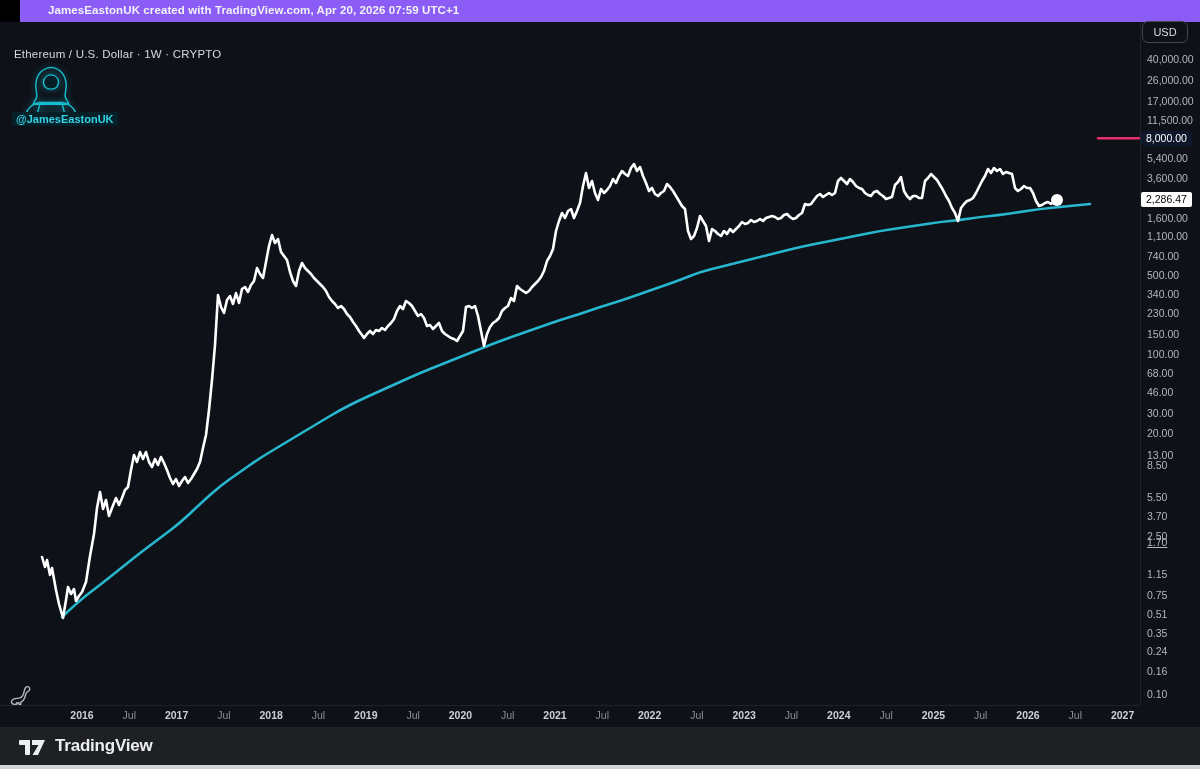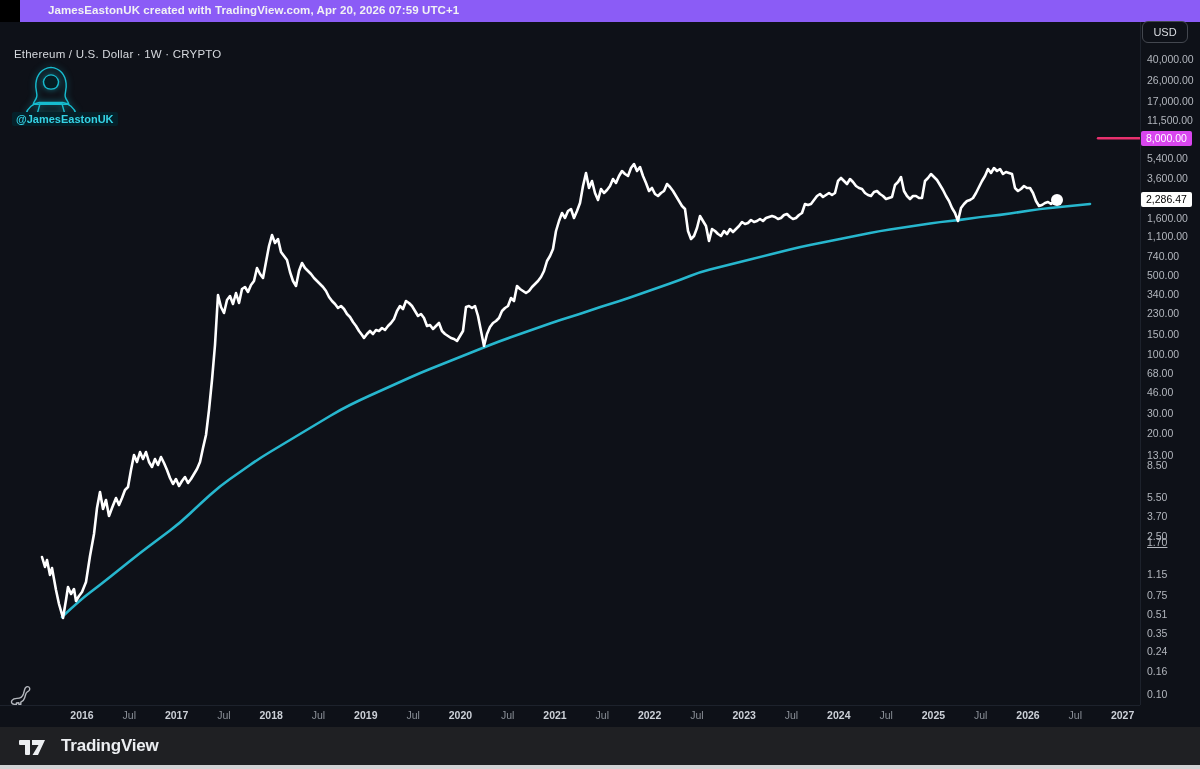--- a/index.html
+++ b/index.html
@@ -20,26 +20,26 @@
   #plot{position:absolute;left:0;top:0;width:1200px;height:769px;}
   
   #v-divider{position:absolute;left:1140px;top:22px;width:1px;height:683px;background:#1d222c;}
   #h-divider{position:absolute;left:0;top:705px;width:1140px;height:1px;background:#1d222c;}
   #price-scale{position:absolute;left:1140px;top:22px;width:60px;height:683px;cursor:ns-resize;}
   .ptick{position:absolute;left:7px;font-size:10.5px;color:#b2b6bd;white-space:nowrap;}
   #time-scale{position:absolute;left:0;top:705px;width:1200px;height:28px;cursor:ew-resize;}
   .ttick{position:absolute;top:4px;width:40px;margin-left:-20px;text-align:center;font-size:10.5px;color:#8b9098;}
   .ttick.year{font-weight:700;color:#ccd0d7;}
   .badge{position:absolute;left:1141px;height:15px;line-height:15px;font-size:10.5px;padding:0 5px;border-radius:2px;white-space:nowrap;}
-  #pink-badge{background:#d946ef;color:#fff;}
+  #pink-badge{background:#0f172a;color:#fff;}
   #last-badge{background:#fff;color:#000;font-weight:400;}
   #dino{position:absolute;left:9px;top:683px;opacity:.9;}
   
   #footer{position:absolute;left:0;top:727px;width:1200px;height:38px;background:#1f2023;}
-  #tv-logo{position:absolute;left:19px;top:9px;display:flex;align-items:center;gap:15px;}
+  #tv-logo{position:absolute;left:19px;top:9px;display:flex;align-items:center;gap:9px;}
   #tv-logo span{font-size:17px;font-weight:700;color:#eceef1;letter-spacing:-.2px;}
   #bottom-strip{position:absolute;left:0;top:765px;width:1200px;height:4px;background:#d2d3d5;}
 </style>
 </head>
 <body>
 
 <div id="topbar">
   <span>JamesEastonUK created with TradingView.com, Apr 20, 2026 07:59 UTC+1</span>
 </div>
 

